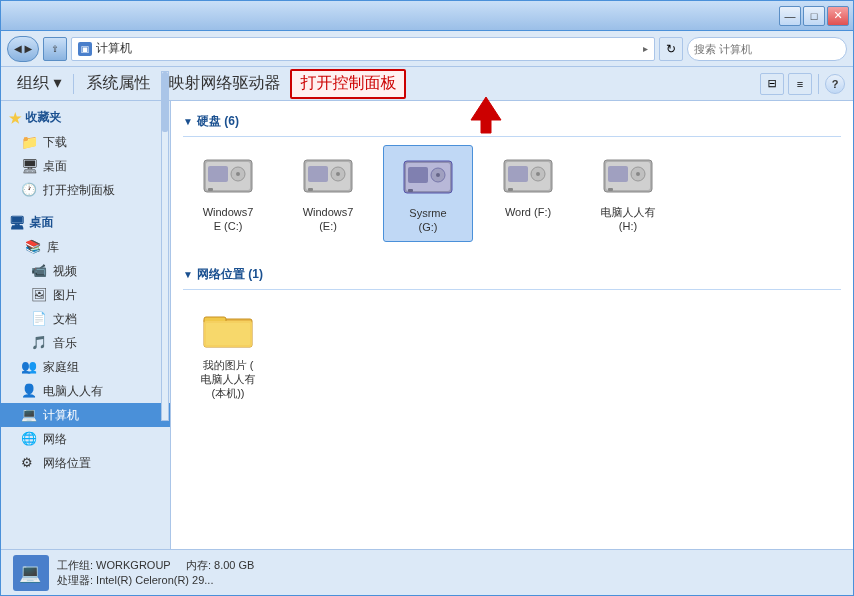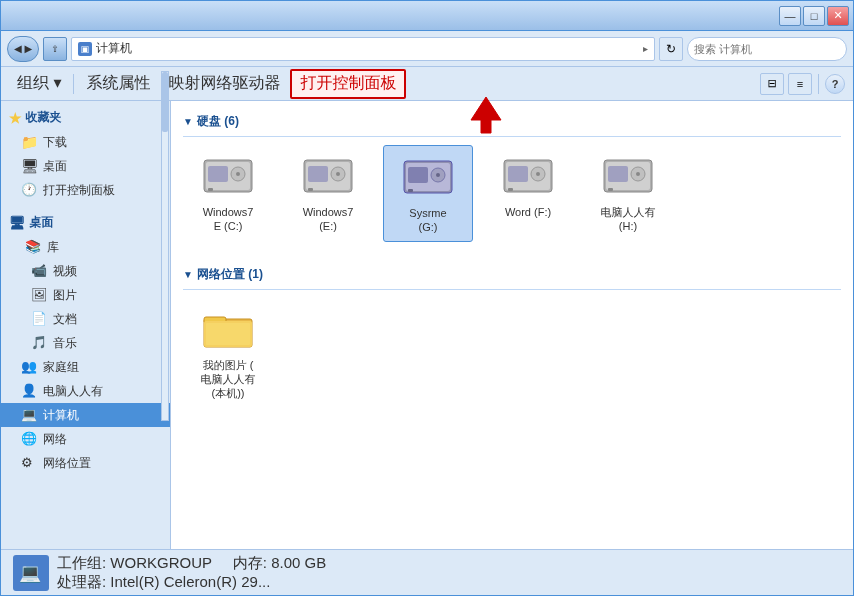--- a/index.html
+++ b/index.html
@@ -330,21 +330,21 @@
       gap: 8px;
     }
     .status-icon {
       width: 36px;
       height: 36px;
       background: #4a7fcb;
       border-radius: 3px;
       flex-shrink: 0;
     }
     .status-text-area { display: flex; flex-direction: column; }
-    .status-line { font-size: 15px; color: #333; }
+    .status-line { font-size: 11px; color: #333; }
 
     
     .sidebar::-webkit-scrollbar { width: 8px; }
     .sidebar::-webkit-scrollbar-track { background: #dce9f7; }
     .sidebar::-webkit-scrollbar-thumb { background: #aac5e8; border-radius: 4px; }
 
     
     .hdd-svg { width: 56px; height: 48px; }
 
     

